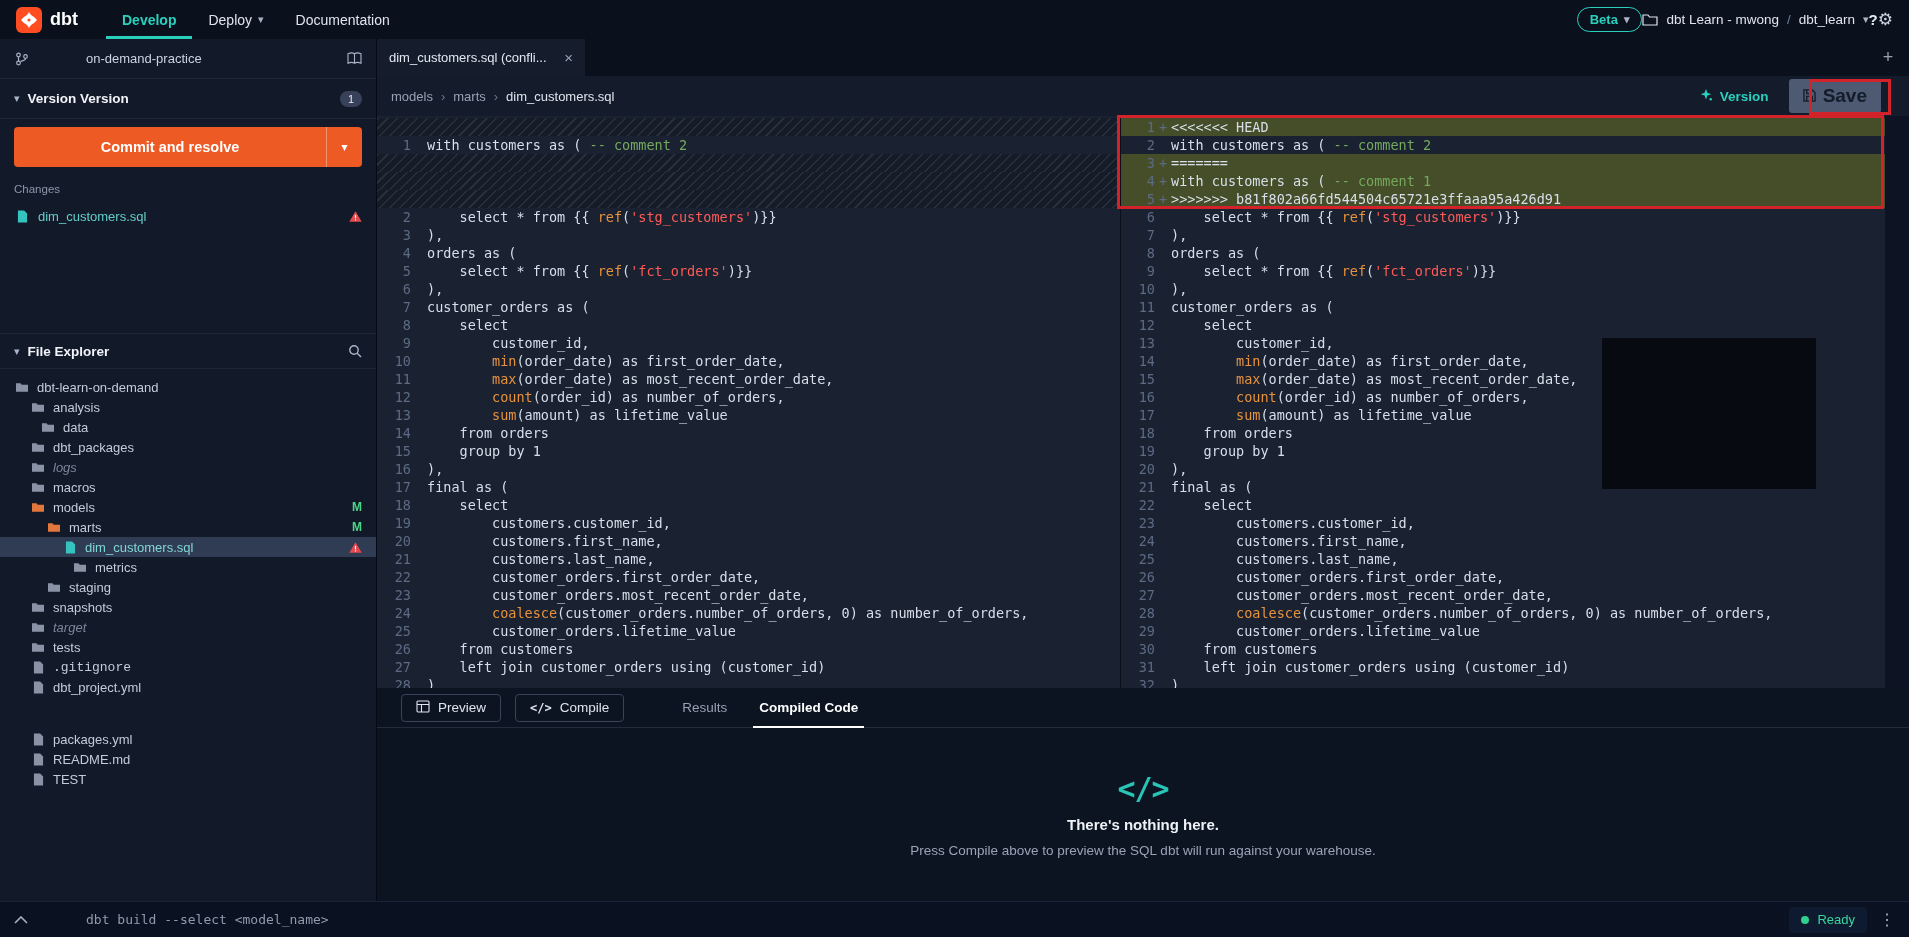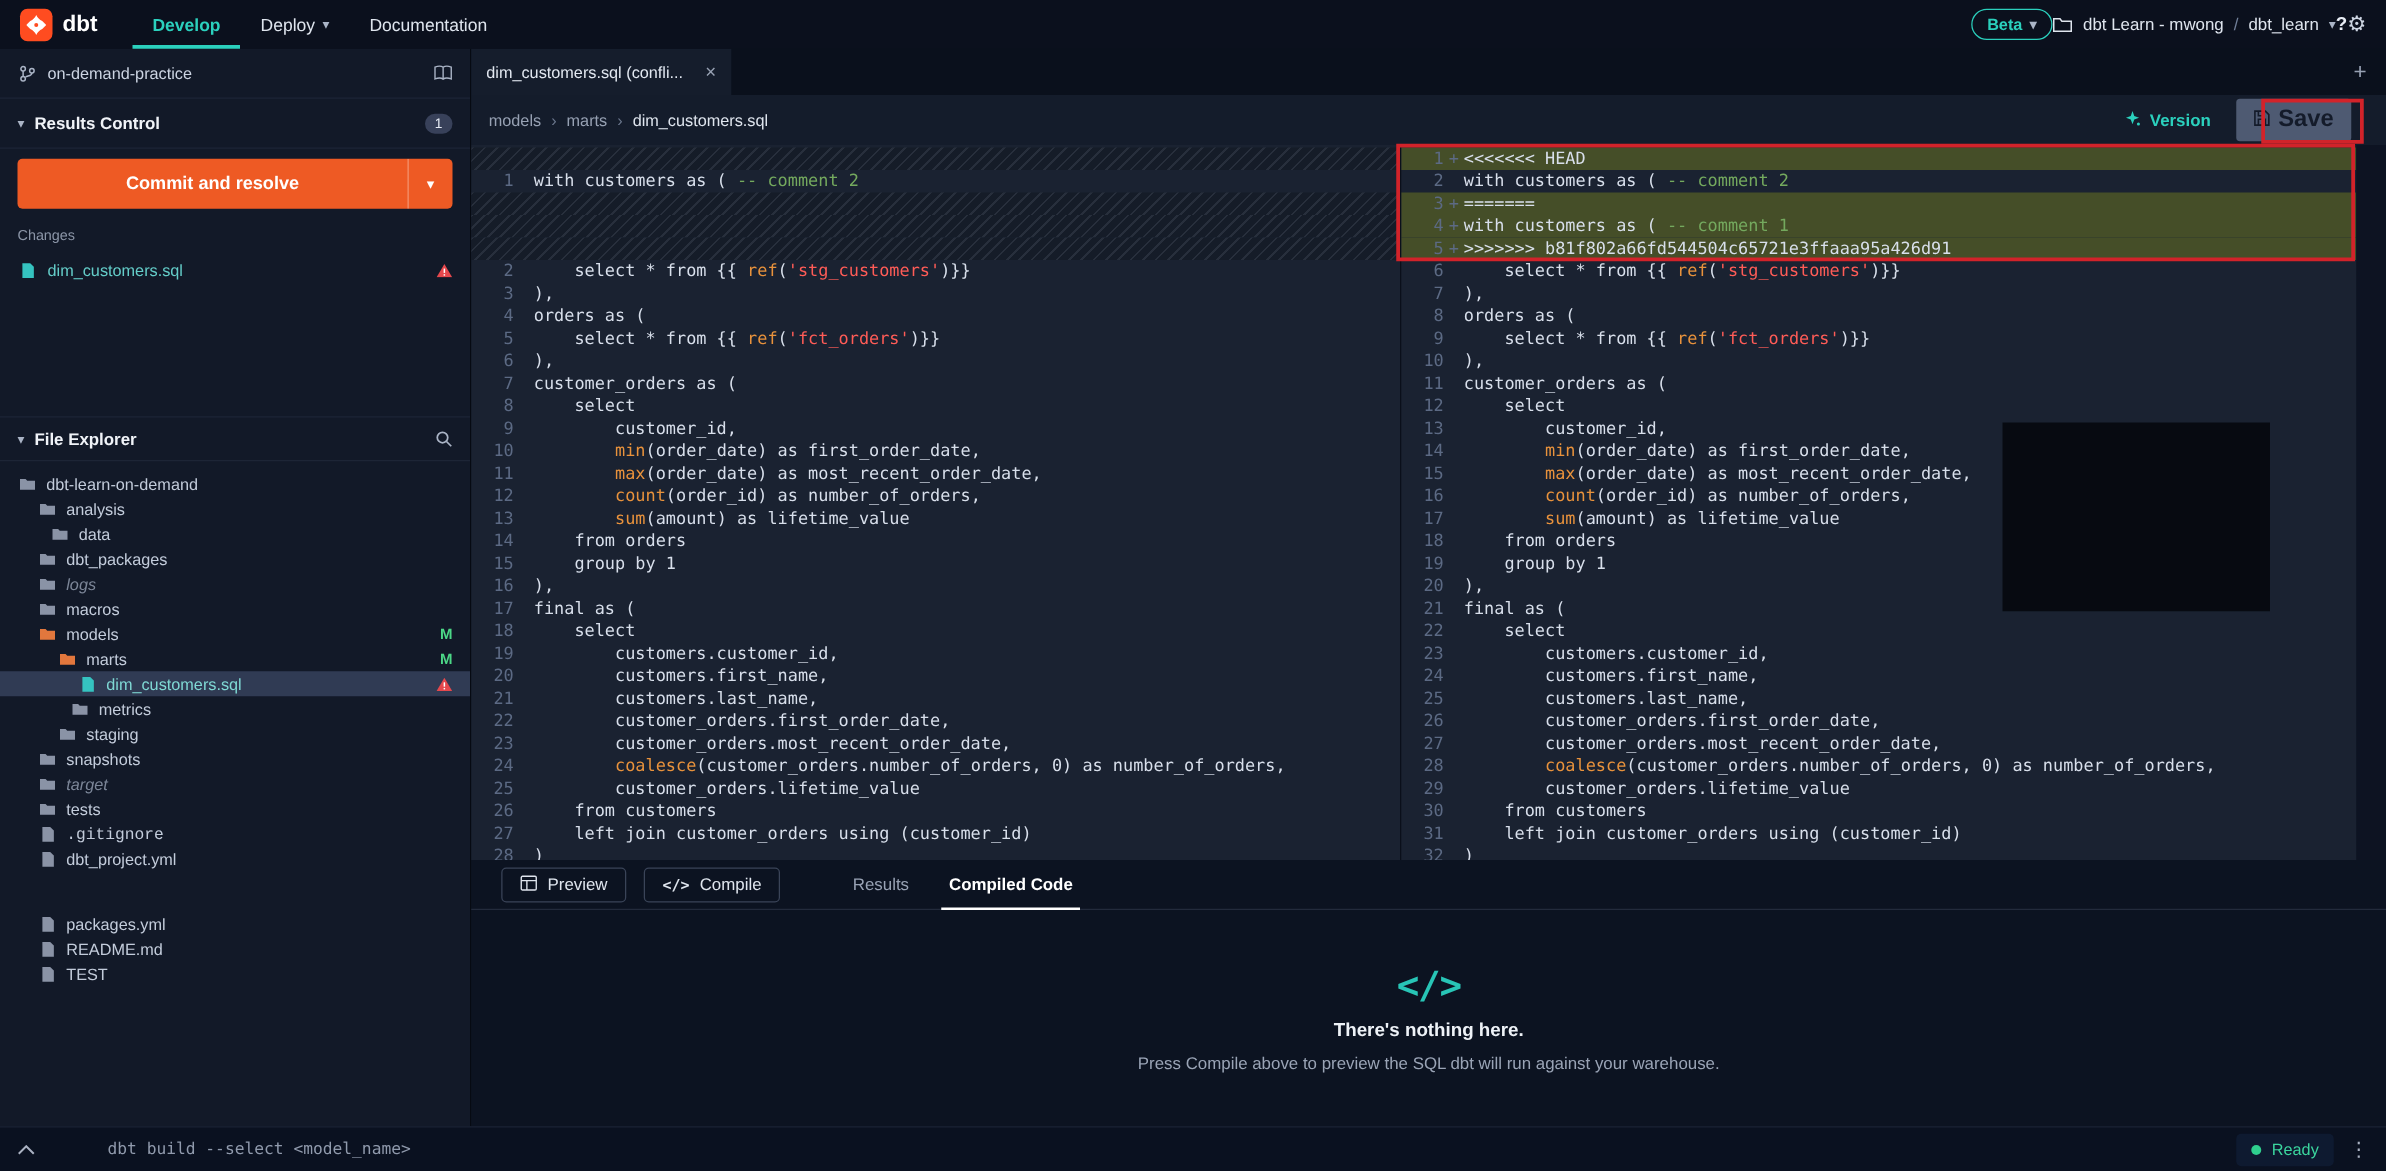--- a/index.html
+++ b/index.html
@@ -18,21 +18,21 @@
   .beta { display:flex; align-items:center; gap:6px; border:1.5px solid #2bd0bd; color:#2bd0bd; font-size:13px; font-weight:700; border-radius:15px; padding:4px 12px; cursor:pointer; }
   .acct { display:flex; align-items:center; gap:8px; font-size:13.5px; cursor:pointer; }
   .slash { color:#72809a; }
   .help { font-size:15px; font-weight:700; color:#e7ecf4; cursor:pointer; }
   .gear { font-size:17px; color:#cdd5e2; cursor:pointer; }
   .chev { color:#aab4c6; font-size:11px; }
 
   
   .sidebar { position:absolute; left:0; top:39px; width:377px; height:862px; background:#121928; border-right:1px solid #060a12; }
   .side-row { display:flex; align-items:center; height:40px; padding:0 14px; border-bottom:1px solid #1d2536; gap:8px; }
-  .branch-name { font-size:13px; color:#ccd4e2; }
+  .branch-name { font-size:13px; color:#ccd4e2;margin-left:48px; }
   .side-icon-right { margin-left:auto; display:flex; }
   .vc-title, .fe-title { font-size:13.5px; font-weight:700; color:#f0f3f8; }
   .badge1 { margin-left:auto; background:#38415a; border-radius:9px; font-size:11px; padding:2px 8px; color:#e6ebf4; }
   .commit-btn { margin:8px 14px 0; height:40px; background:#ee5a24; border-radius:4px; display:flex; align-items:center; overflow:hidden; cursor:pointer; }
   .commit-label { flex:1; text-align:center; font-size:14.5px; font-weight:700; color:#fff; }
   .commit-chev { width:36px; align-self:stretch; display:flex; align-items:center; justify-content:center; border-left:1px solid rgba(255,255,255,.35); color:#fff; font-size:12px; }
   .changes-label { margin:16px 14px 8px; font-size:11.5px; color:#8c96a8; }
   .chg-row { display:flex; align-items:center; gap:8px; height:26px; padding:0 14px; font-size:13px; color:#64cdc9; cursor:pointer; }
   .chg-row .warn { margin-left:auto; display:flex; }
   .fe-section { margin-top:104px; }
@@ -159,21 +159,21 @@
       <span class="branch-name">on-demand-practice</span>
       <span class="side-icon-right">
         <svg width="15" height="13" viewBox="0 0 16 14" fill="none" stroke="#aab4c6" stroke-width="1.2">
             <path d="M8 2C6.5.8 3.5.8 1 1.8V12c2.5-1 5.5-1 7 .2 1.5-1.2 4.5-1.2 7-.2V1.8C12.5.8 9.5.8 8 2zM8 2v10"></path>
           </svg>
       </span>
     </div>
 
     <div class="side-row">
       <span class="chev">▾</span>
-      <span class="vc-title">Results Control</span>
+      <span class="vc-title">Version Version</span>
       <span class="badge1">1</span>
     </div>
 
     <div class="commit-btn">
       <span class="commit-label">Commit and resolve</span>
       <span class="commit-chev">▾</span>
     </div>
 
     <div class="changes-label">Changes</div>
     <div id="chg-list">
@@ -280,21 +280,21 @@
             </span>
             <span class="tname">dim_customers.sql</span>
             <span class="warn">
               <svg width="13" height="11" viewBox="0 0 14 12">
                 <path d="M7 .3l6.8 11.4H.2z" fill="#e5484d"></path>
                 <rect x="6.35" y="4.2" width="1.3" height="3.8" fill="#fff"></rect>
                 <rect x="6.35" y="9.1" width="1.3" height="1.3" fill="#fff"></rect>
               </svg>
             </span>
           </div>
-          <div class="trow" style="padding-left: 56px;">
+          <div class="trow" style="padding-left: 72px;">
             <span class="ticon">
               <svg width="14" height="12" viewBox="0 0 16 14">
                 <path d="M1 2.5h5.2l1.6 1.8H15v8.2H1z" fill="#8a93a6"></path>
               </svg>
             </span>
             <span class="tname">metrics</span>
           </div>
           <div class="trow" style="padding-left: 46px;">
             <span class="ticon">
               <svg width="14" height="12" viewBox="0 0 16 14">

